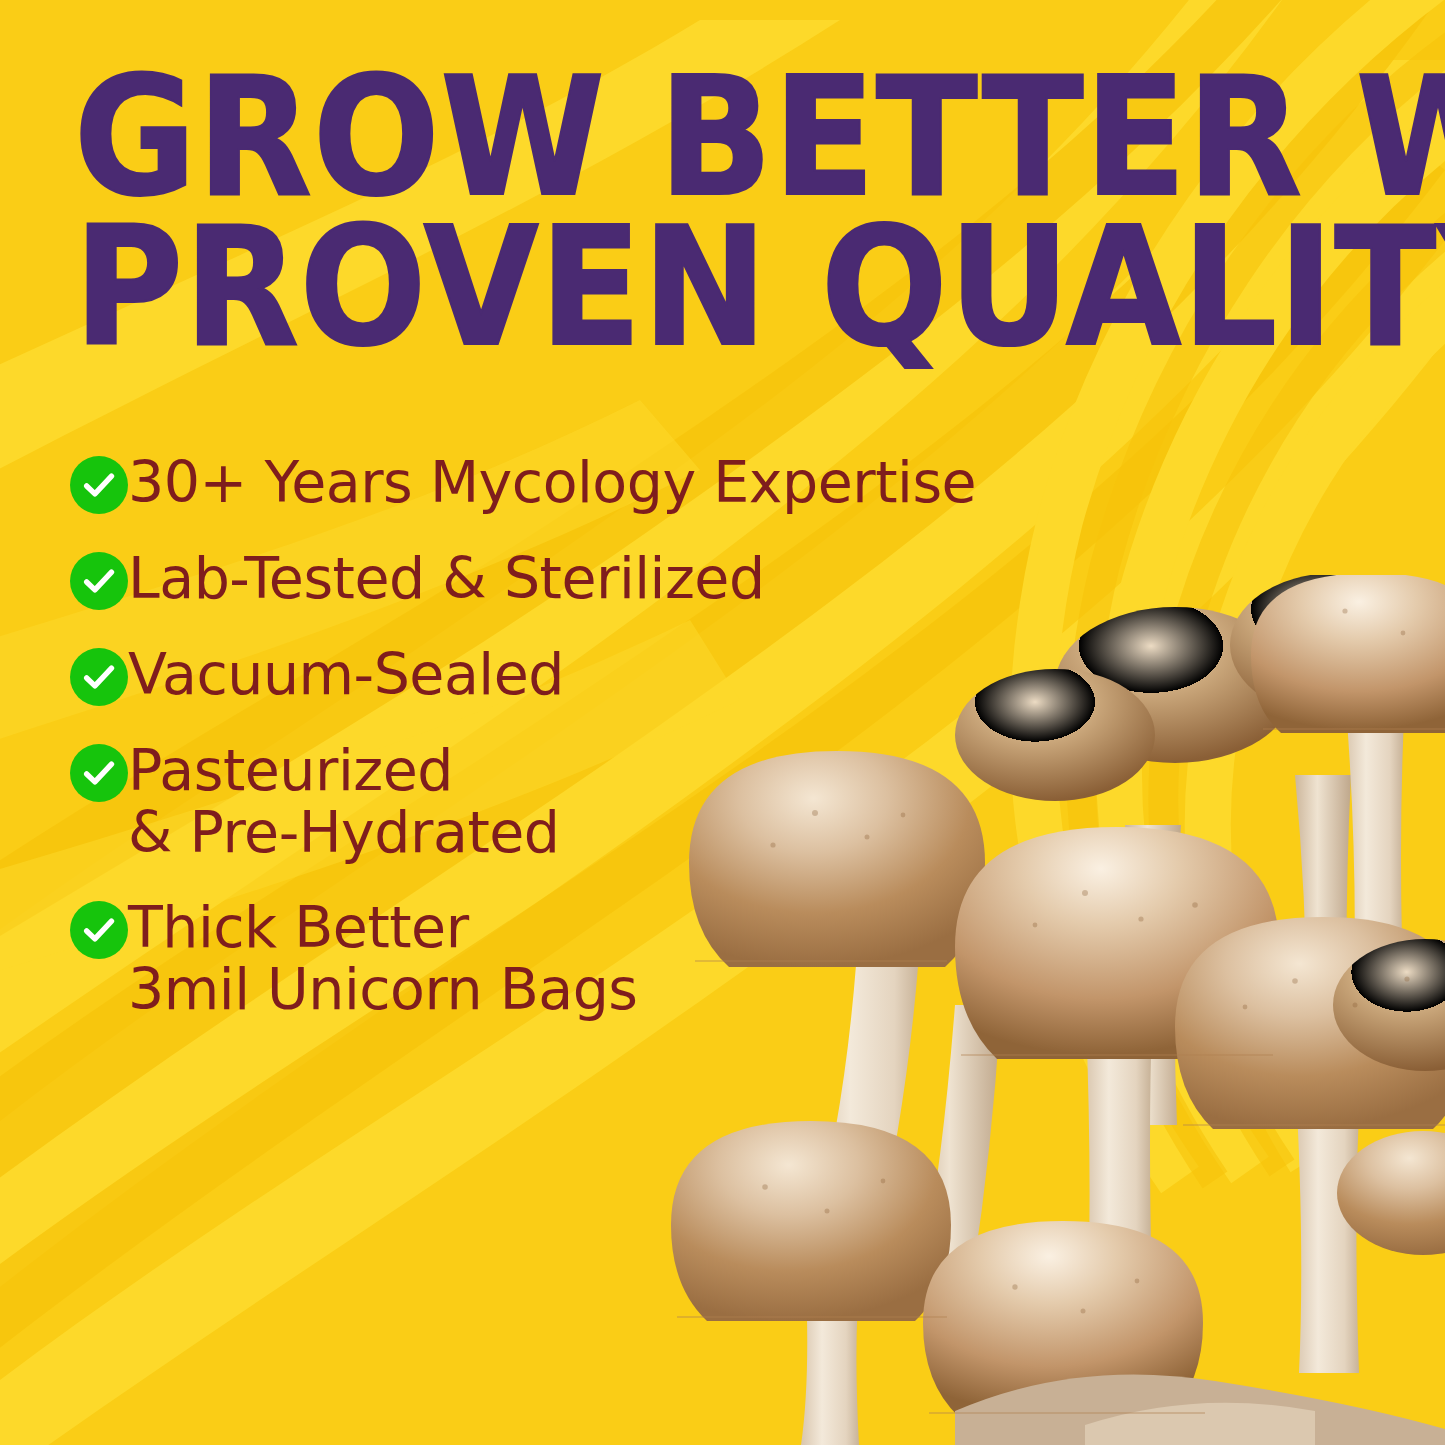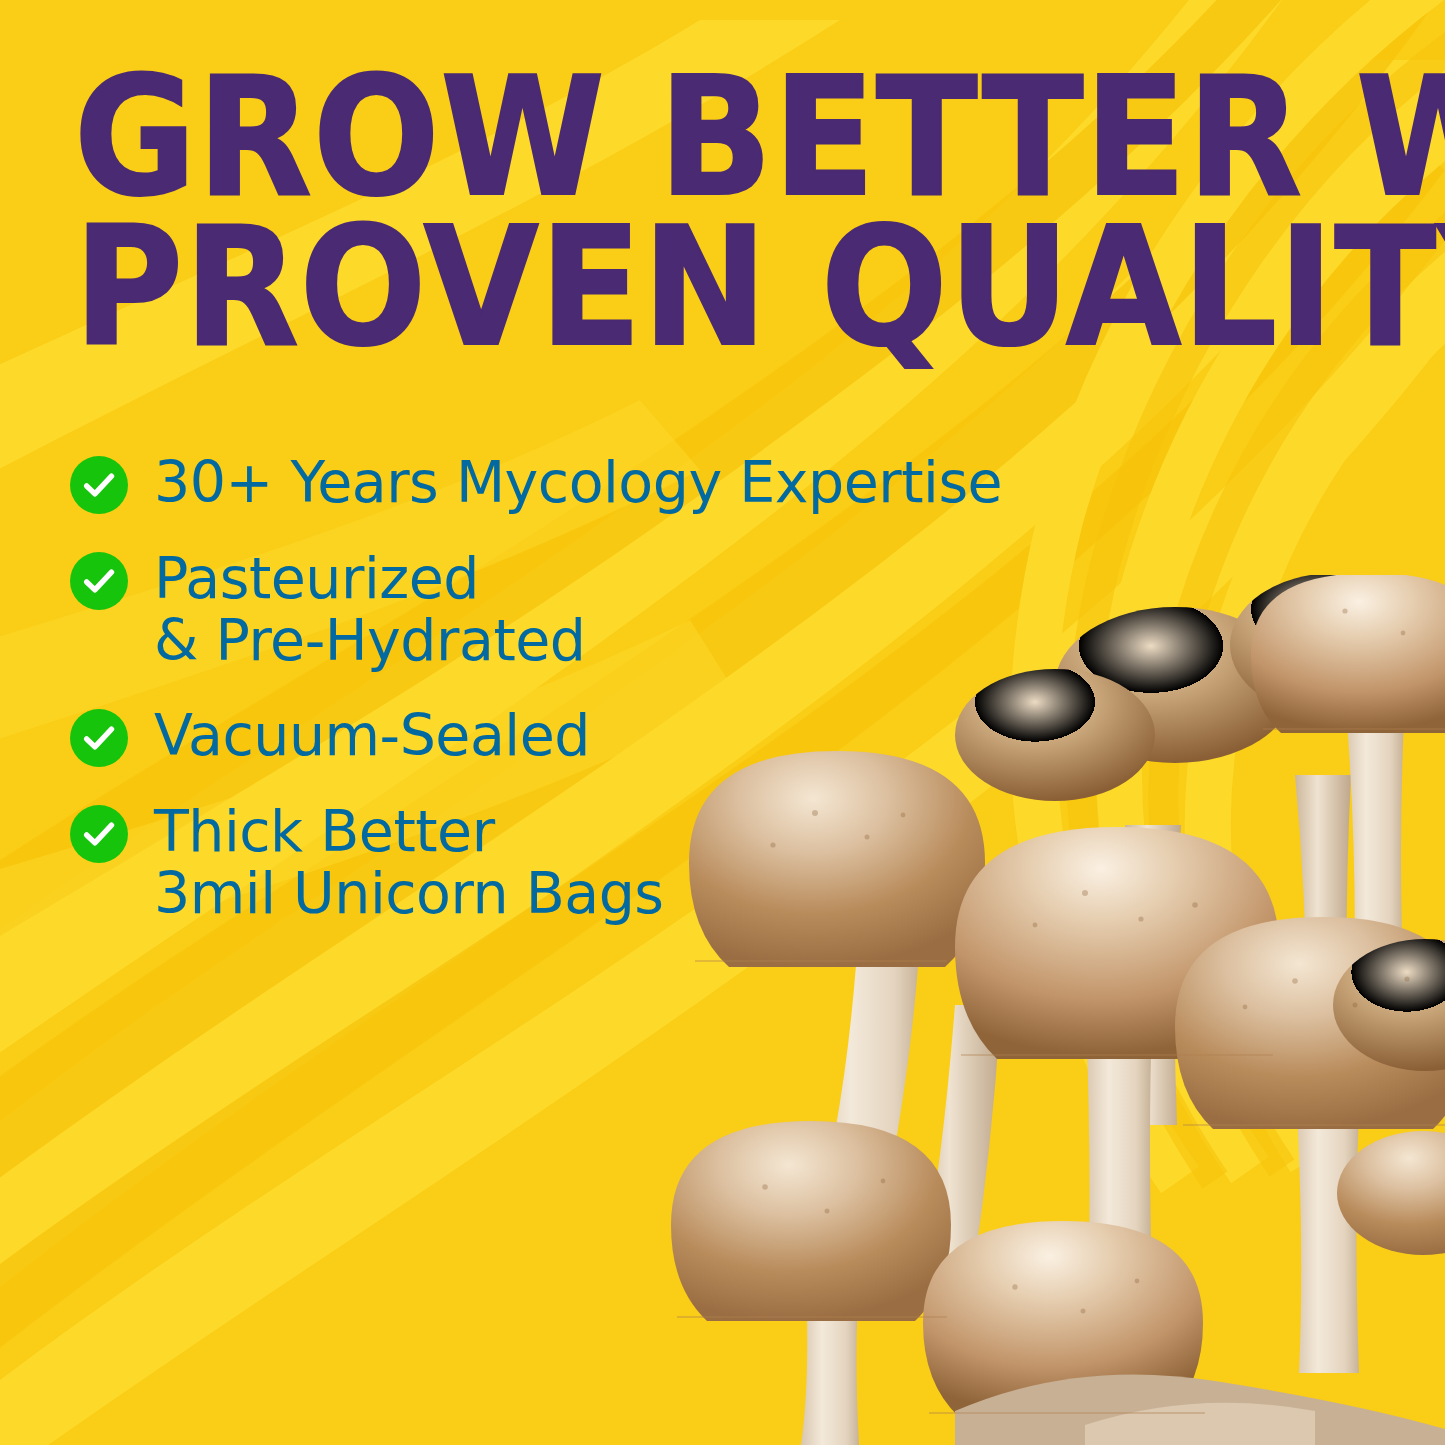--- a/index.html
+++ b/index.html
@@ -89,22 +89,21 @@
   .check-badge svg {
     position: absolute;
     left: 50%;
     top: 50%;
     transform: translate(-50%, -50%);
     width: 38px;
     height: 38px;
   }
 
   .benefit-text {
-    margin-left: 26px;
-    color: #0369a1;
+    color: #7f1d1d;
     font-family: "DejaVu Sans", sans-serif;
     font-size: 57px;
     line-height: 1.08;
     font-weight: 400;
     letter-spacing: -0.5px;
     white-space: pre-line;
   }
 </style>
 </head>
 <body>
@@ -260,44 +259,52 @@
 
     <li class="benefit-item">
       <span class="check-badge">
         <svg viewBox="0 0 24 24" aria-hidden="true">
           <path d="M4.2 12.6 L9.4 17.6 L19.9 6.4" fill="none" stroke="#FFFFFF" stroke-width="3.4" stroke-linecap="round" stroke-linejoin="round"></path>
         </svg>
       </span>
       <span class="benefit-text">30+ Years Mycology Expertise</span>
     </li>
 
+    <li class="benefit-item">
+      <span class="check-badge">
+        <svg viewBox="0 0 24 24" aria-hidden="true">
+          <path d="M4.2 12.6 L9.4 17.6 L19.9 6.4" fill="none" stroke="#FFFFFF" stroke-width="3.4" stroke-linecap="round" stroke-linejoin="round"></path>
+        </svg>
+      </span>
+      <span class="benefit-text">Lab-Tested &amp; Sterilized</span>
+    </li>
+
+    <li class="benefit-item">
+      <span class="check-badge">
+        <svg viewBox="0 0 24 24" aria-hidden="true">
+          <path d="M4.2 12.6 L9.4 17.6 L19.9 6.4" fill="none" stroke="#FFFFFF" stroke-width="3.4" stroke-linecap="round" stroke-linejoin="round"></path>
+        </svg>
+      </span>
+      <span class="benefit-text">Vacuum-Sealed</span>
+    </li>
 
     <li class="benefit-item">
       <span class="check-badge">
         <svg viewBox="0 0 24 24" aria-hidden="true">
           <path d="M4.2 12.6 L9.4 17.6 L19.9 6.4" fill="none" stroke="#FFFFFF" stroke-width="3.4" stroke-linecap="round" stroke-linejoin="round"></path>
         </svg>
       </span>
       <span class="benefit-text">Pasteurized
 &amp; Pre-Hydrated</span>
     </li>
 
     <li class="benefit-item">
       <span class="check-badge">
         <svg viewBox="0 0 24 24" aria-hidden="true">
           <path d="M4.2 12.6 L9.4 17.6 L19.9 6.4" fill="none" stroke="#FFFFFF" stroke-width="3.4" stroke-linecap="round" stroke-linejoin="round"></path>
         </svg>
       </span>
-      <span class="benefit-text">Vacuum-Sealed</span>
-    </li>
-
-    <li class="benefit-item">
-      <span class="check-badge">
-        <svg viewBox="0 0 24 24" aria-hidden="true">
-          <path d="M4.2 12.6 L9.4 17.6 L19.9 6.4" fill="none" stroke="#FFFFFF" stroke-width="3.4" stroke-linecap="round" stroke-linejoin="round"></path>
-        </svg>
-      </span>
       <span class="benefit-text">Thick Better
 3mil Unicorn Bags</span>
     </li>
 
   </ul>
 </div>
 
 </body></html>

